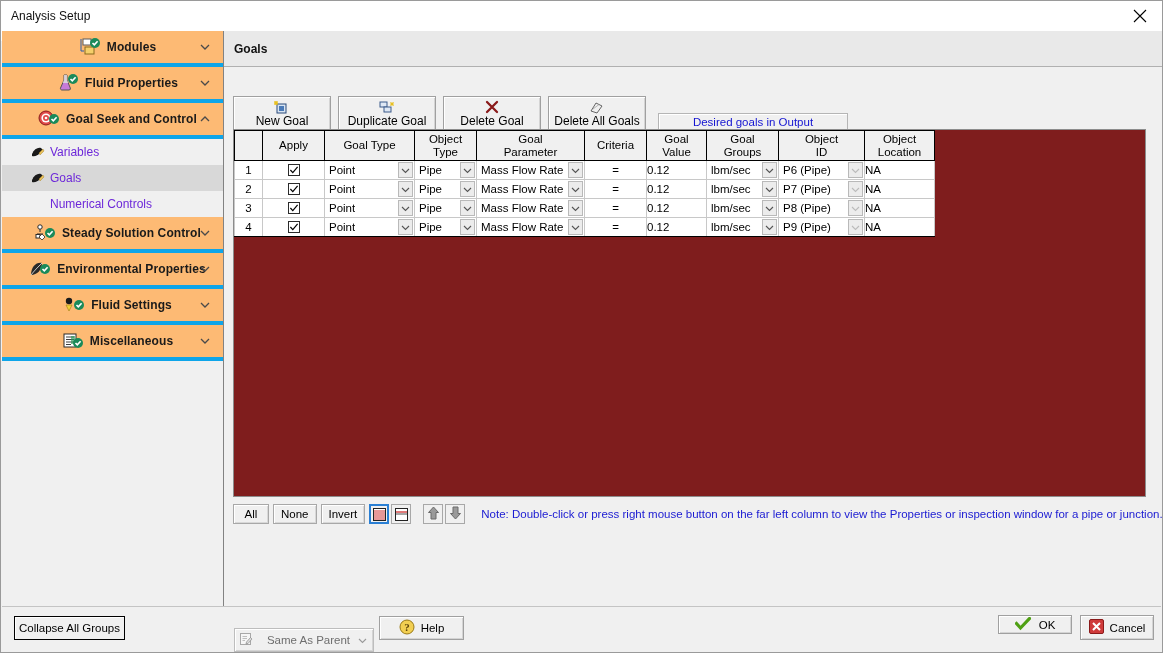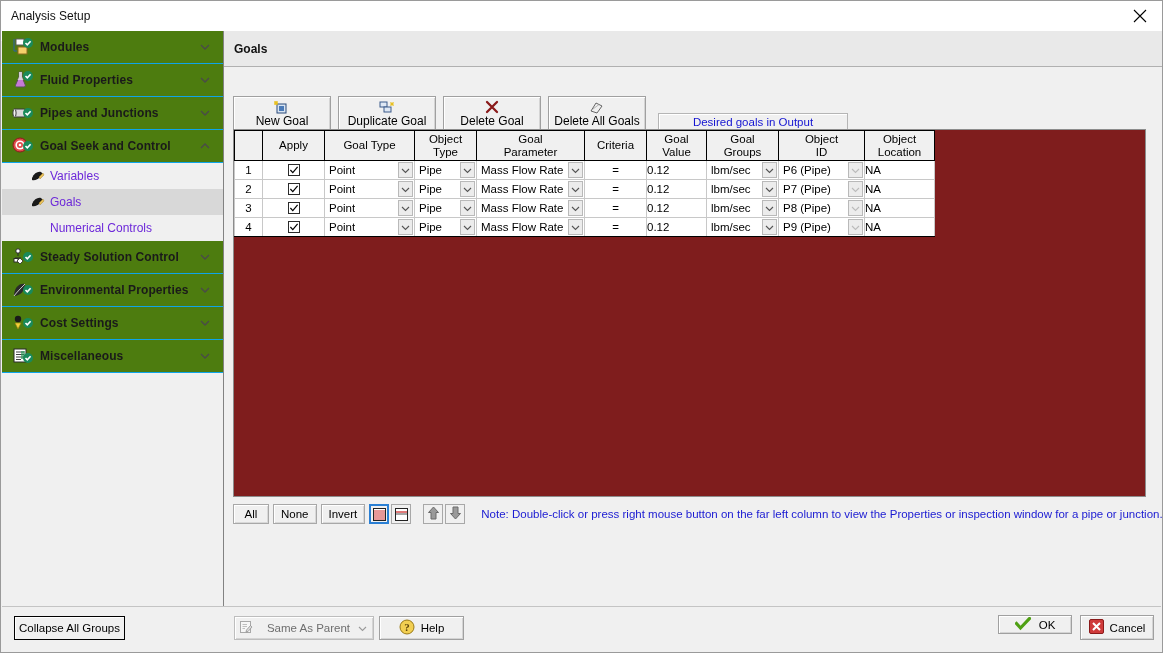--- a/index.html
+++ b/index.html
@@ -45,24 +45,25 @@
   .sidebar {
     position: absolute; left: 1px; top: 30px;
     width: 222px; height: 576px;
     background: #f0f0f0;
     border-right: 1px solid #828282;
     box-sizing: border-box;
   }
   .grp {
     position: relative;
     height: 32px;
-    background: #4d7c0f;
-    border-bottom: 1px solid #0ea5e9;
+    background: #fdba74;
+    border-bottom: 4px solid #0ea5e9;
     display: flex; align-items: center;
     cursor: default;
+    justify-content: center;
   }
   .grp .gicon {
     width: 34px; min-width:34px; height: 24px;
     display:flex; align-items:center; justify-content:center;
     margin-left: 4px;
   }
   .grp .glabel {
     font-size: 12px; font-weight: bold; color: #1a1a1a;
     letter-spacing: 0.1px;
   }
@@ -255,21 +256,21 @@
     display: flex; align-items: center; justify-content: center;
     font-size: 11.5px; color: #000;
     cursor: default; box-sizing: border-box;
   }
   #collapse-all-groups-button {
     left: 12px; top: 9px; width: 111px; height: 24px;
     border: 1px solid #000;
     box-shadow: inset 1px 1px 0 #ffffff;
   }
   #same-as-parent-control {
-    left: 232px; top: 9px; width: 140px; height: 24px;
+    left: 232px; top: 21px; width: 140px; height: 24px;
     justify-content: flex-start;
     color: #6e6e6e;
     border: 1px solid #bdbdbd;
   }
   #same-as-parent-control .sapicon { margin: 0 6px 0 4px; }
   #same-as-parent-control .saplabel { flex: 1; text-align: center; }
   #same-as-parent-control .sapchev { margin-right: 6px; }
   #help-button {
     left: 377px; top: 9px; width: 85px; height: 24px;
   }
@@ -323,36 +324,20 @@
         </svg>
       </div>
       <div class="glabel">Fluid Properties</div>
       <span class="chev">
         <svg width="12" height="12" viewBox="0 0 12 12">
             <path d="M2 4 L6 8 L10 4" stroke="#4a4a4a" stroke-width="1.3" fill="none"></path>
           </svg>
       </span>
     </div>
 
-    <div class="grp">
-      <div class="gicon">
-        <svg width="22" height="18" viewBox="0 0 22 18">
-          <rect x="2" y="5" width="11" height="8" rx="1" fill="#d9d9d9" stroke="#3a3a3a"></rect>
-          <ellipse cx="2.5" cy="9" rx="1.6" ry="4" fill="#f2f2f2" stroke="#3a3a3a"></ellipse>
-          <circle cx="16" cy="9" r="5" fill="#1a8a5a"></circle>
-            <path d="M13.5 9 L15.3 10.9 L18.6 7.2" stroke="#fff" stroke-width="1.6" fill="none"></path>
-        </svg>
-      </div>
-      <div class="glabel">Pipes and Junctions</div>
-      <span class="chev">
-        <svg width="12" height="12" viewBox="0 0 12 12">
-            <path d="M2 4 L6 8 L10 4" stroke="#4a4a4a" stroke-width="1.3" fill="none"></path>
-          </svg>
-      </span>
-    </div>
 
     <div class="grp">
       <div class="gicon">
         <svg width="22" height="18" viewBox="0 0 22 18">
           <circle cx="8" cy="8" r="7" fill="#e04a4a" stroke="#8a1c1c"></circle>
           <circle cx="8" cy="8" r="4.6" fill="#fff"></circle>
           <circle cx="8" cy="8" r="3" fill="#e04a4a"></circle>
           <circle cx="8" cy="8" r="1.3" fill="#fff"></circle>
           <circle cx="16" cy="9" r="5" fill="#1a8a5a"></circle>
             <path d="M13.5 9 L15.3 10.9 L18.6 7.2" stroke="#fff" stroke-width="1.6" fill="none"></path>
@@ -428,21 +413,21 @@
 
     <div class="grp">
       <div class="gicon">
         <svg width="22" height="18" viewBox="0 0 22 18">
           <circle cx="6" cy="5" r="3.2" fill="#1a1a1a"></circle>
           <path d="M3 9 L9 9 L6 15 Z" fill="#f2d23a" stroke="#9a7a10" stroke-width="0.6"></path>
           <circle cx="16" cy="9" r="5" fill="#1a8a5a"></circle>
             <path d="M13.5 9 L15.3 10.9 L18.6 7.2" stroke="#fff" stroke-width="1.6" fill="none"></path>
         </svg>
       </div>
-      <div class="glabel">Cost Settings</div>
+      <div class="glabel">Fluid Settings</div>
       <span class="chev">
         <svg width="12" height="12" viewBox="0 0 12 12">
             <path d="M2 4 L6 8 L10 4" stroke="#4a4a4a" stroke-width="1.3" fill="none"></path>
           </svg>
       </span>
     </div>
 
     <div class="grp">
       <div class="gicon">
         <svg width="22" height="18" viewBox="0 0 22 18">

